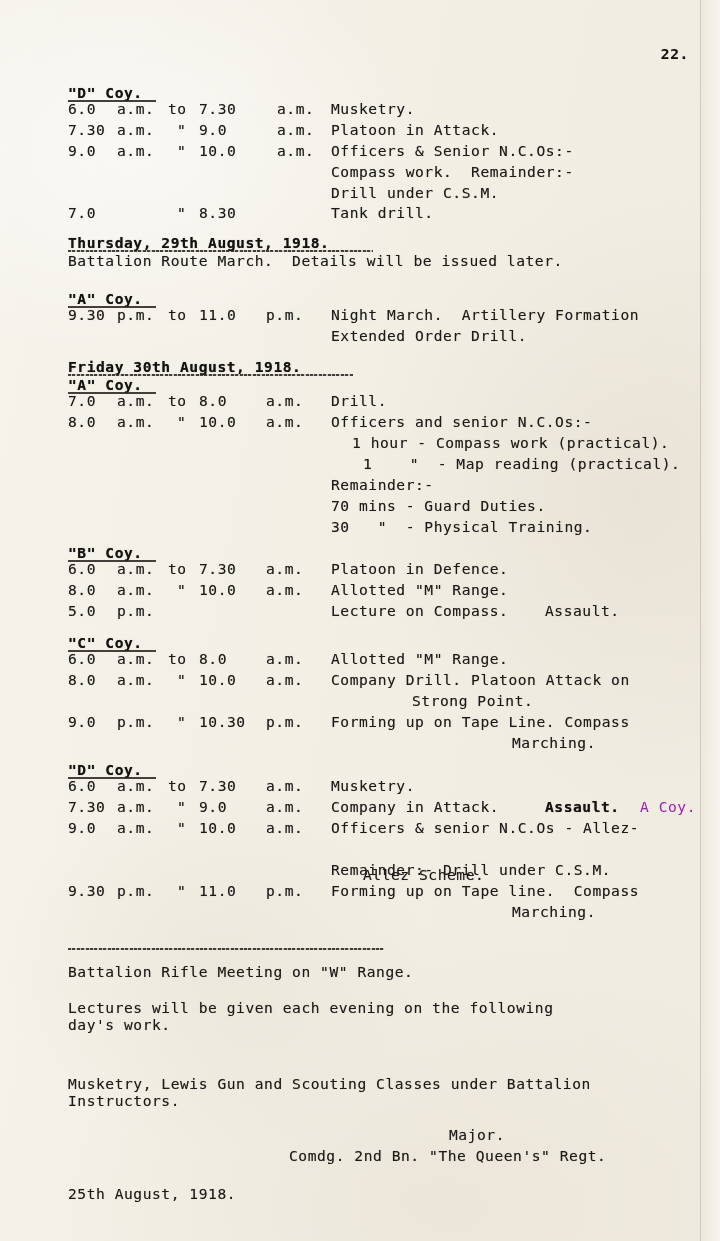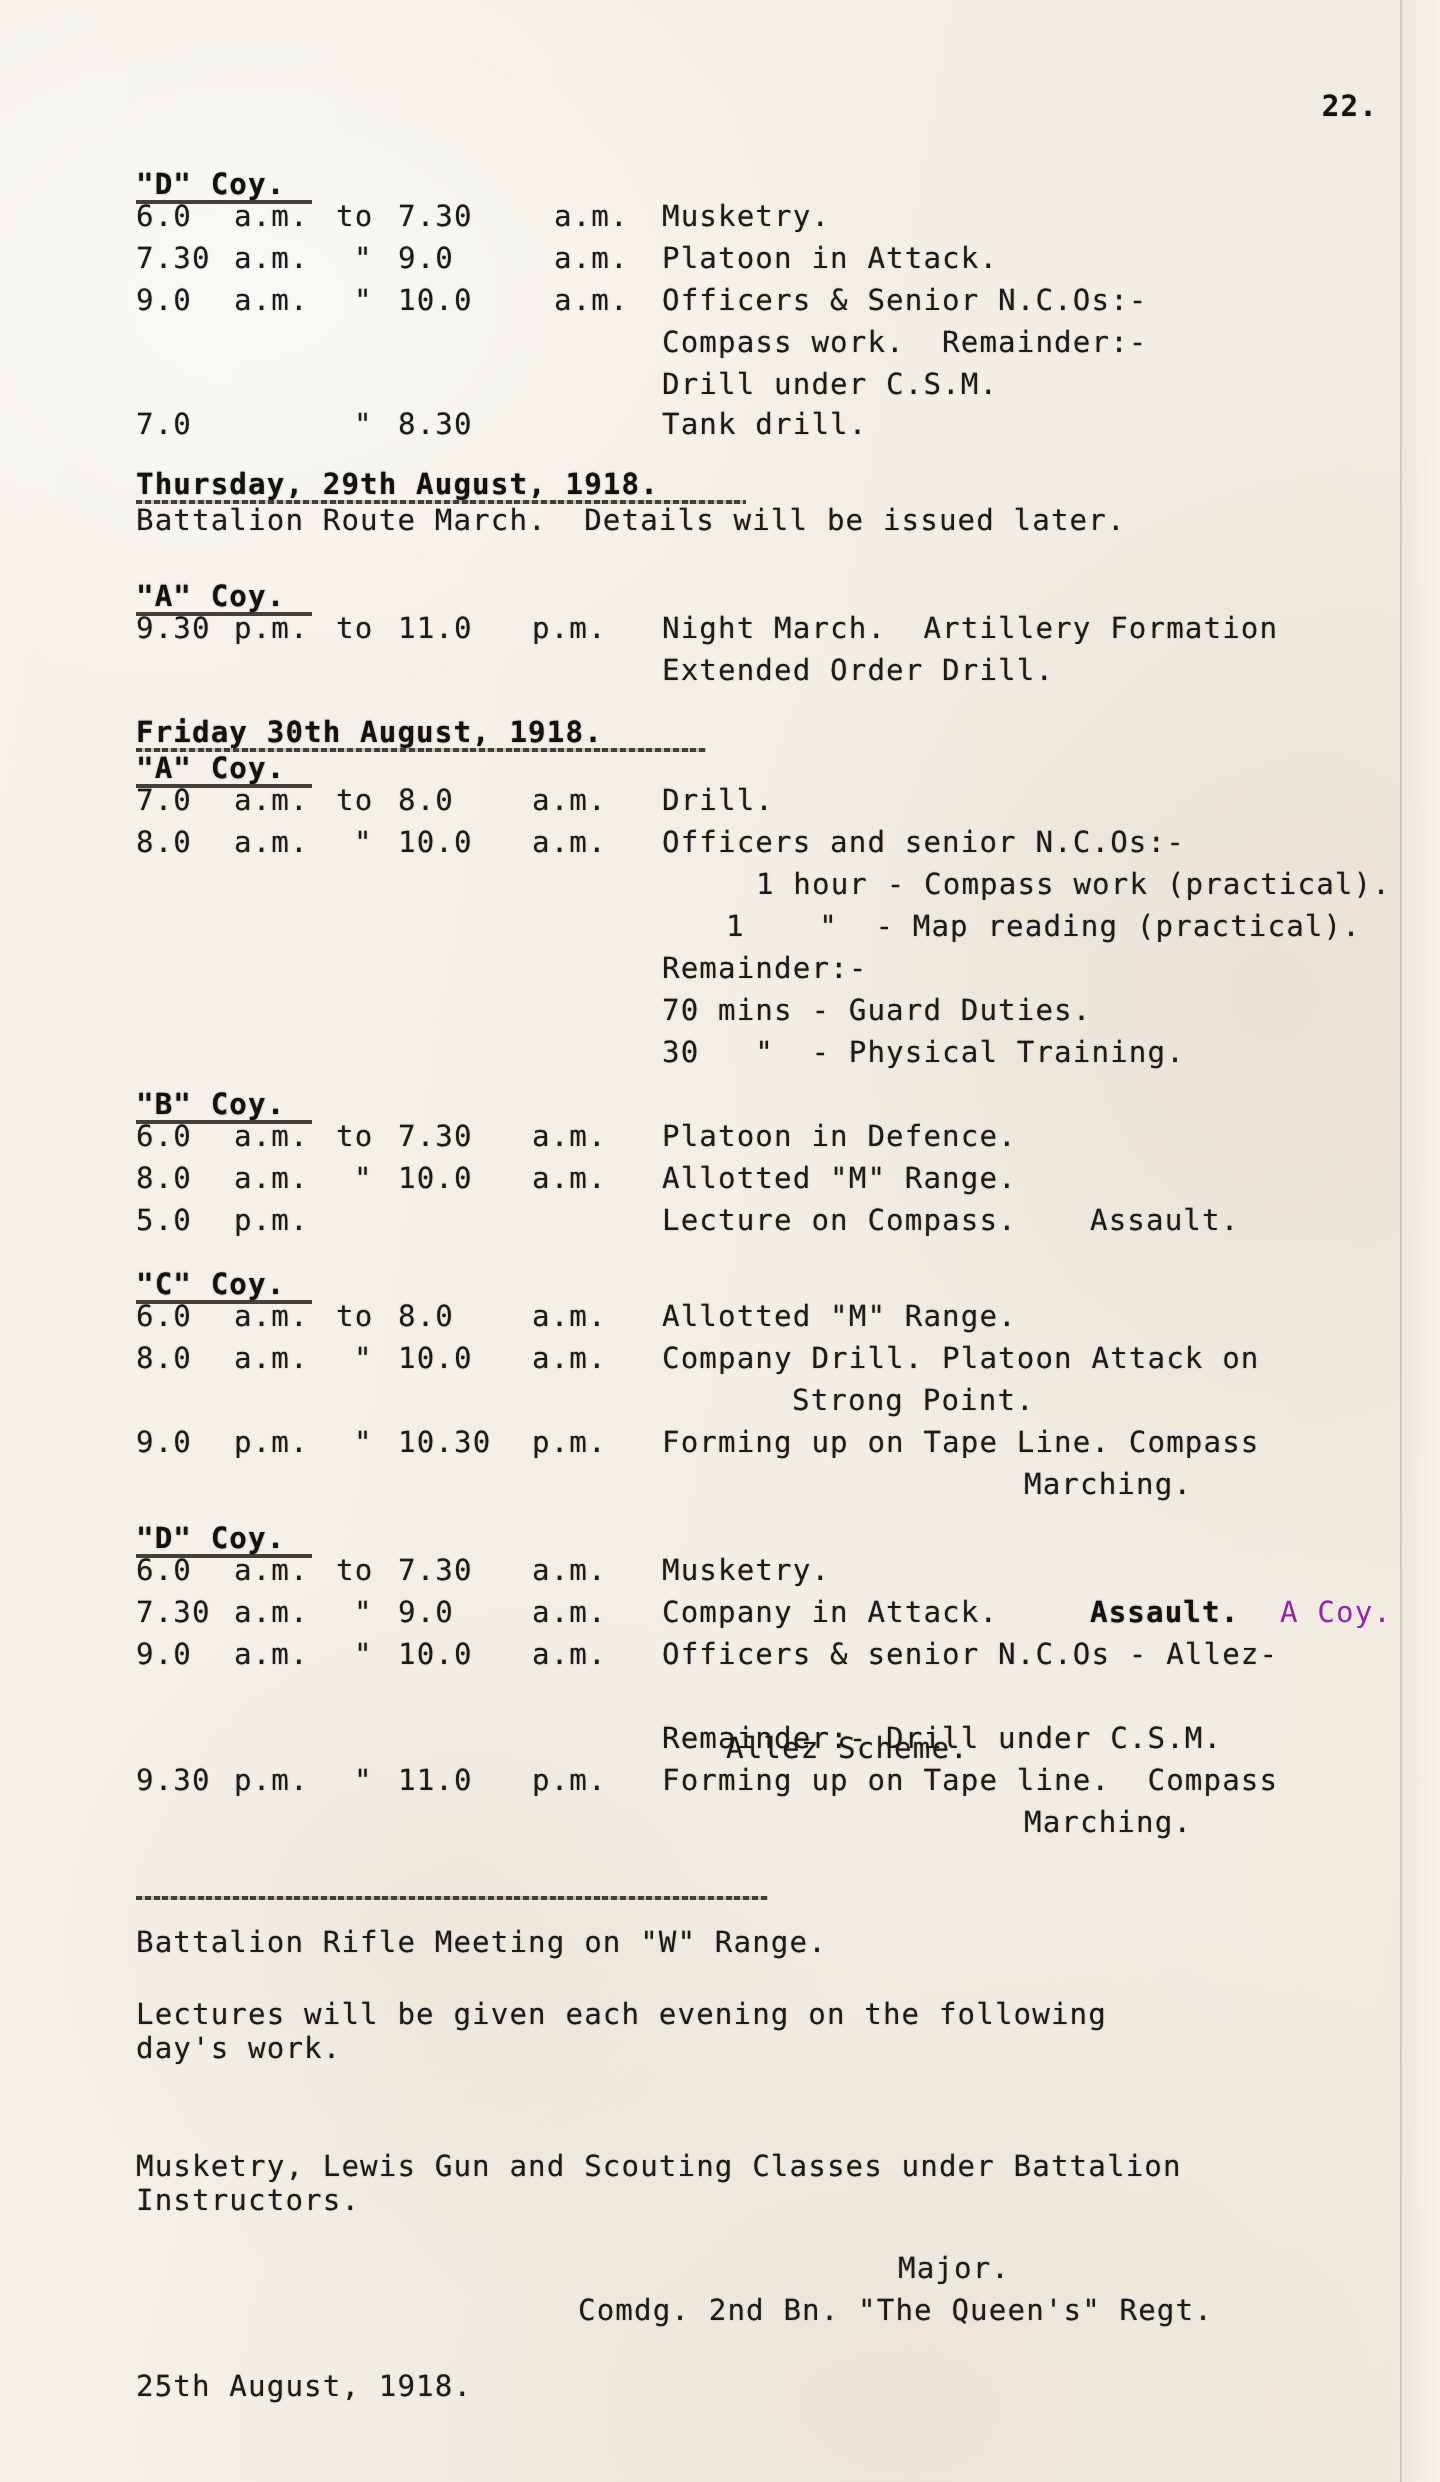--- a/index.html
+++ b/index.html
@@ -179,21 +179,21 @@
     <div class="tw" style="left:266px; top:392px;">a.m.</div>
     <div class="tw" style="left:331px; top:392px;">Drill.</div>
 
     <div class="tw" style="left:68px;  top:413px;">8.0</div>
     <div class="tw" style="left:117px; top:413px;">a.m.</div>
     <div class="tw" style="left:177px; top:413px;">"</div>
     <div class="tw" style="left:199px; top:413px;">10.0</div>
     <div class="tw" style="left:266px; top:413px;">a.m.</div>
     <div class="tw" style="left:331px; top:413px;">Officers and senior N.C.Os:-</div>
 
-    <div class="tw" style="left:352px; top:434px;margin-left:26px;">1 hour - Compass work (practical).</div>
+    <div class="tw" style="left:352px; top:434px;">1 hour - Compass work (practical).</div>
     <div class="tw" style="left:363px; top:455px;">1    "  - Map reading (practical).</div>
     <div class="tw" style="left:331px; top:476px;">Remainder:-</div>
     <div class="tw" style="left:331px; top:497px;">70 mins - Guard Duties.</div>
     <div class="tw" style="left:331px; top:518px;">30   "  - Physical Training.</div>
 
     <div class="tw ink-strong" style="left:68px; top:544px;">"B" Coy.</div>
     <div class="heading-rule" style="left:68px; top:560px; width:88px;"></div>
 
     <div class="tw" style="left:68px;  top:560px;">6.0</div>
     <div class="tw" style="left:117px; top:560px;">a.m.</div>
@@ -224,21 +224,21 @@
     <div class="tw" style="left:266px; top:650px;">a.m.</div>
     <div class="tw" style="left:331px; top:650px;">Allotted "M" Range.</div>
 
     <div class="tw" style="left:68px;  top:671px;">8.0</div>
     <div class="tw" style="left:117px; top:671px;">a.m.</div>
     <div class="tw" style="left:177px; top:671px;">"</div>
     <div class="tw" style="left:199px; top:671px;">10.0</div>
     <div class="tw" style="left:266px; top:671px;">a.m.</div>
     <div class="tw" style="left:331px; top:671px;">Company Drill. Platoon Attack on</div>
 
-    <div class="tw" style="left:396px; top:692px;">Strong Point.</div>
+    <div class="tw" style="left:412px; top:692px;">Strong Point.</div>
 
     <div class="tw" style="left:68px;  top:713px;">9.0</div>
     <div class="tw" style="left:117px; top:713px;">p.m.</div>
     <div class="tw" style="left:177px; top:713px;">"</div>
     <div class="tw" style="left:199px; top:713px;">10.30</div>
     <div class="tw" style="left:266px; top:713px;">p.m.</div>
     <div class="tw" style="left:331px; top:713px;">Forming up on Tape Line. Compass</div>
 
     <div class="tw" style="left:512px; top:734px;">Marching.</div>
 

